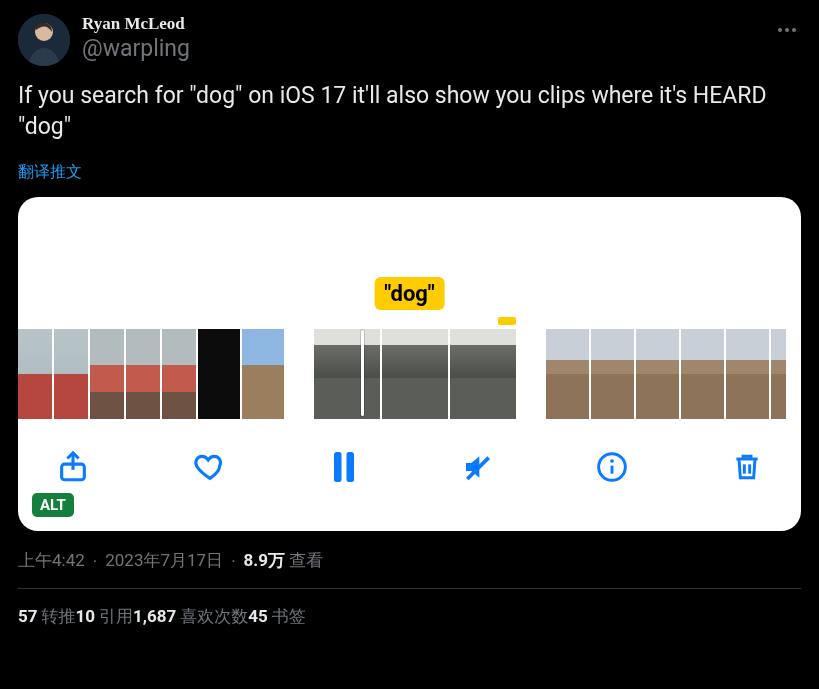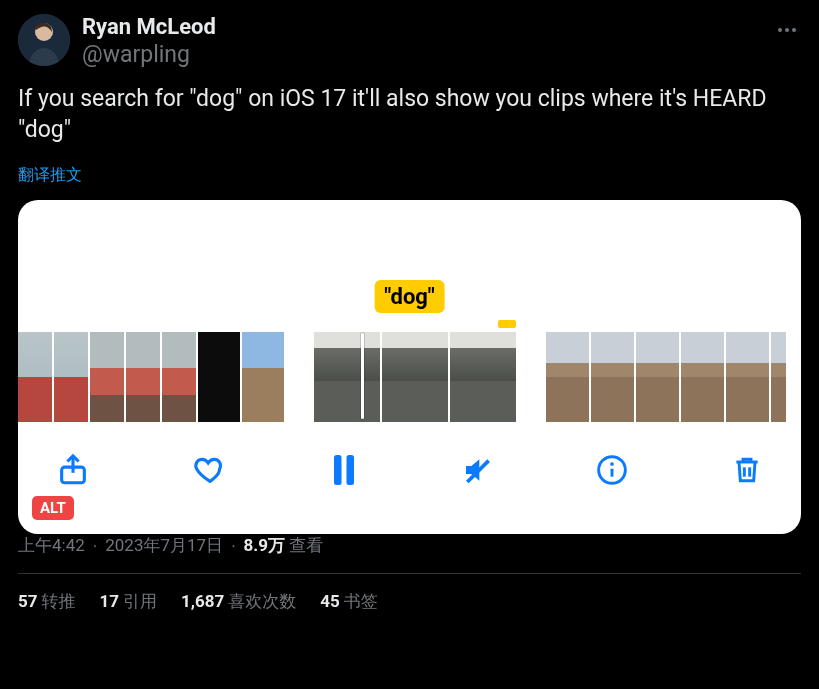--- a/index.html
+++ b/index.html
@@ -2,21 +2,21 @@
 <html><head>
 <meta charset="utf-8">
 <style>
   * { box-sizing: border-box; margin: 0; padding: 0; }
   html, body { width: 819px; height: 689px; background: #000; color: #e7e9ea; font-family: -apple-system, BlinkMacSystemFont, "Segoe UI", Roboto, Helvetica, Arial, sans-serif; overflow: hidden; }
   .tweet { padding: 14px 18px 0 18px; }
   .header { display: flex; align-items: flex-start; }
   .avatar { width: 52px; height: 52px; border-radius: 50%; flex-shrink: 0; overflow: hidden; background: #2a2a2a; }
   .avatar svg { width: 100%; height: 100%; display: block; }
   .who { margin-left: 12px; flex: 1; }
-  .display { font-weight: 700; font-size: 22px; color: #e7e9ea; line-height: 1.2; }
+  .display { font-weight: 700; font-size: 17px; color: #e7e9ea; line-height: 1.2; font-family: Liberation Serif, serif; }
   .handle { color: #71767b; font-size: 23px; line-height: 1.2; margin-top: 1px; }
   .more { color: #71767b; padding: 4px 2px; }
   .body { margin-top: 14px; font-size: 23px; line-height: 1.35; color: #e7e9ea; letter-spacing: 0; }
   .translate { margin-top: 20px; color: #1d9bf0; font-size: 16px; }
   .card { margin-top: 14px; background: #fff; border-radius: 20px; overflow: hidden; position: relative; height: 334px; }
   .card-top { height: 132px; position: relative; }
   .caption-pill { position: absolute; left: 50%; transform: translateX(-50%); top: 80px; background: #ffcc00; color: #000; font-weight: 700; font-size: 22px; padding: 4px 10px; border-radius: 6px; }
   .yellow-tick { position: absolute; left: 480px; top: 120px; width: 18px; height: 8px; background: #ffcc00; border-radius: 2px; }
   .film { display: flex; gap: 2px; height: 90px; padding: 0; }
   .clip { display: flex; gap: 2px; }
@@ -26,26 +26,26 @@
   .frame.dog1b { background: linear-gradient(#b2bcbf, #b2bcbf 40%, #c25a4d 40%, #c25a4d 70%, #6e5243 70%); }
   .frame.code { background: #0c0c0c; }
   .frame.people { background: linear-gradient(#8eb7e2 40%, #9b7e5e 40%); }
   .frame.schn { background: linear-gradient(#dfe0dc 18%, #6a6d67 18%, #4a4e49 55%, #5a5d58 55%); }
   .frame.deck { background: linear-gradient(#c8cfd6 35%, #a0876b 35%, #a0876b 50%, #8d7359 50%); }
   .toolbar { display: flex; justify-content: space-between; align-items: center; padding: 30px 38px 18px 38px; }
   .tbtn { color: #0a7aff; display: flex; align-items: center; justify-content: center; }
   .tbtn svg { width: 34px; height: 34px; stroke: #0a7aff; fill: none; stroke-width: 2.2; }
   .tbtn.pause svg { width: 30px; height: 36px; }
   .tbtn.mute svg, .tbtn.info svg, .tbtn.trash svg { width: 32px; height: 32px; }
-  .alt-badge { position: absolute; left: 14px; bottom: 14px; background: #ef4444; color: #fff; font-weight: 700; font-size: 15px; padding: 3px 8px; border-radius: 5px; }
-  .meta { color: #71767b; font-size: 17px; display: flex; align-items: center; gap: 6px; flex-wrap: wrap; }
+  .alt-badge { position: absolute; left: 14px; bottom: 14px; background: #15803d; color: #fff; font-weight: 700; font-size: 15px; padding: 3px 8px; border-radius: 5px; }
+  .meta { margin-top: 18px; color: #71767b; font-size: 17px; display: flex; align-items: center; gap: 6px; flex-wrap: wrap; }
   .meta .sep { padding: 0 2px; }
   .meta .b { color: #e7e9ea; font-weight: 700; }
   .divider { border-top: 1px solid #2f3336; margin-top: 16px; }
-  .stats { display: flex; gap: 24px; padding: 16px 0 0 0; font-size: 17px; color: #71767b; text-align: right; }
+  .stats { display: flex; padding: 16px 0 0 0; font-size: 17px; color: #71767b; text-align: right; }
   .stats .num { color: #e7e9ea; font-weight: 700; margin-right: 4px; }
   .playhead { position: absolute; left: 343px; top: 133px; width: 3px; height: 86px; background: #fff; border-radius: 2px; box-shadow: 0 0 0 1px rgba(0,0,0,.15); }
 </style>
 </head>
 <body>
 
 <div class="tweet">
   <div class="header">
     <div class="avatar">
       <svg viewBox="0 0 52 52">
@@ -152,17 +152,17 @@
     <span class="sep">·</span>
     <span>2023年7月17日</span>
     <span class="sep">·</span>
     <span><span class="b">8.9万</span> <span>查看</span></span>
   </div>
 
   <div class="divider"></div>
 
   <div class="stats">
     <div><span class="num">57</span><span>转推</span></div>
-    <div><span class="num">17</span><span>引用</span></div>
+    <div><span class="num">10</span><span>引用</span></div>
     <div><span class="num">1,687</span><span>喜欢次数</span></div>
     <div><span class="num">45</span><span>书签</span></div>
   </div>
 </div>
 
 </body></html>

